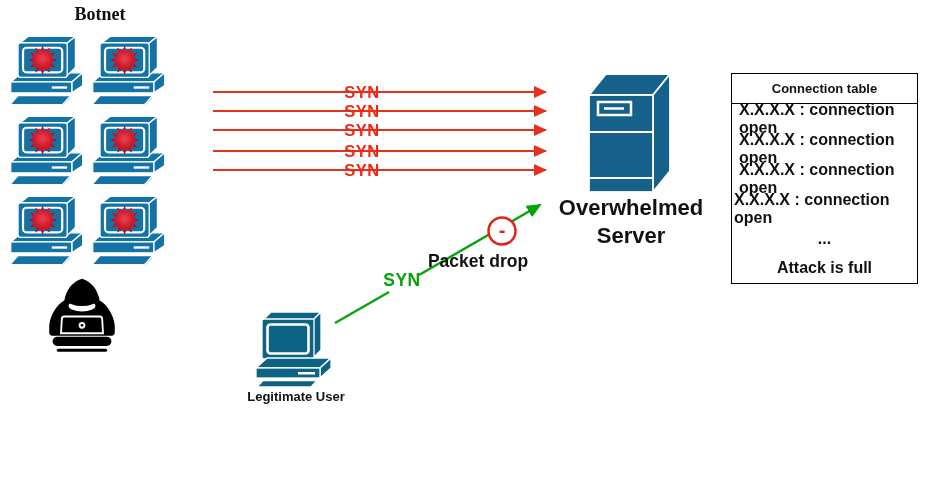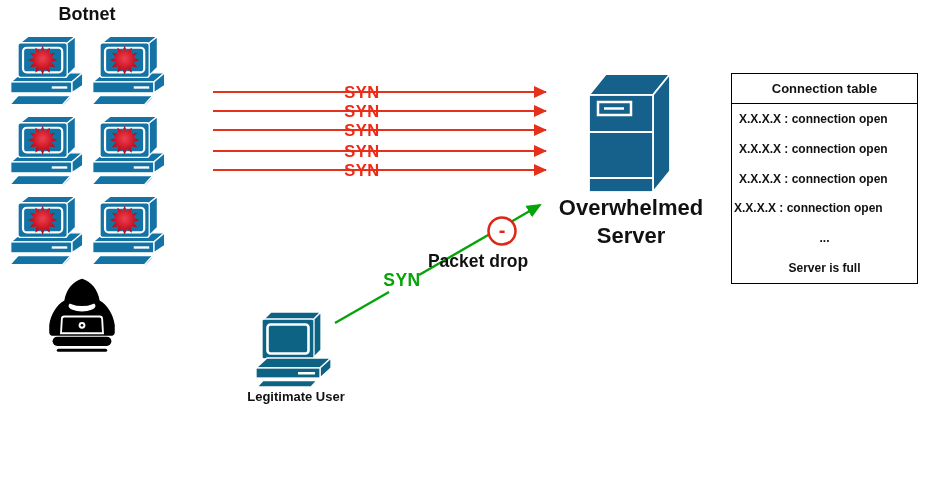--- a/index.html
+++ b/index.html
@@ -15,21 +15,21 @@
   .lbl-syn-green{font-size:17.5px;color:#07a30a;letter-spacing:.5px;}
   .lbl-server{font-size:22px;white-space:normal;width:150px;text-align:center;line-height:1.28;}
   .lbl-drop{font-size:17.5px;}
   .lbl-minus{font-size:20px;color:#e02418;}
   .lbl-user{font-size:13px;}
   .conn-table{position:absolute;left:731px;top:73px;width:187px;height:211px;
       border:1.5px solid #000;background:#fff;box-sizing:border-box;
       display:flex;flex-direction:column;}
   .conn-header{height:29px;display:flex;align-items:center;justify-content:center;
       font-weight:700;font-size:13px;border-bottom:1.3px solid #000;}
-  .conn-row{height:30px;display:flex;align-items:center;font-weight:700;font-size:12px;
+  .conn-row{height:30px;display:flex;align-items:center;font-weight:700;font-size:16px;
       padding-left:7px;}
   .conn-row.shift{padding-left:2px;}
   .conn-row.center{justify-content:center;padding-left:0;}
   .hidden-defs{position:absolute;width:0;height:0;overflow:hidden;}
 </style>
 </head>
 <body>
 
 <div class="stage">
 
@@ -113,21 +113,21 @@
       <line x1="213" y1="151" x2="546" y2="151" marker-end="url(#arrR)"></line>
       <line x1="213" y1="170" x2="546" y2="170" marker-end="url(#arrR)"></line>
     </g>
     <g stroke="#07a30a" stroke-width="2.4">
       <line x1="335" y1="323" x2="389" y2="292"></line>
       <line x1="419" y1="275" x2="540" y2="205" marker-end="url(#arrG)"></line>
     </g>
     <circle cx="502" cy="231" r="13.5" fill="#fff" stroke="#e02418" stroke-width="2.5"></circle>
   </svg>
 
-  <div class="lbl lbl-botnet" style="left:87px;top:15px;">Botnet</div>
+  <div class="lbl lbl-botnet" style="left:100px;top:15px;font-family:Liberation Serif, serif;">Botnet</div>
 
   <svg class="abs" style="left:8px;top:34px;" width="82" height="74">
       <use href="#sym-botpc"></use>
     </svg>
   <svg class="abs" style="left:90px;top:34px;" width="82" height="74">
       <use href="#sym-botpc"></use>
     </svg>
   <svg class="abs" style="left:8px;top:114px;" width="82" height="74">
       <use href="#sym-botpc"></use>
     </svg>
@@ -156,21 +156,21 @@
     </svg>
   <div class="lbl lbl-server" style="left:631px;top:222px;">Overwhelmed Server</div>
 
   <div class="conn-table">
     <div class="conn-header">Connection table</div>
     <div class="conn-row">X.X.X.X : connection open</div>
     <div class="conn-row">X.X.X.X : connection open</div>
     <div class="conn-row">X.X.X.X : connection open</div>
     <div class="conn-row shift">X.X.X.X : connection open</div>
     <div class="conn-row center">...</div>
-    <div class="conn-row center">Server is full</div>
+    <div class="conn-row center">Attack is full</div>
   </div>
 
   <svg class="abs" style="left:254px;top:306px;" width="80" height="82">
       <use href="#sym-userpc"></use>
     </svg>
   <div class="lbl lbl-user" style="left:296px;top:397px;">Legitimate User</div>
 
   <span class="lbl lbl-syn-green" style="left:402px;top:280px;">SYN</span>
   <span class="lbl lbl-minus" style="left:502px;top:230px;">-</span>
   <div class="lbl lbl-drop" style="left:478px;top:261px;">Packet drop</div>

